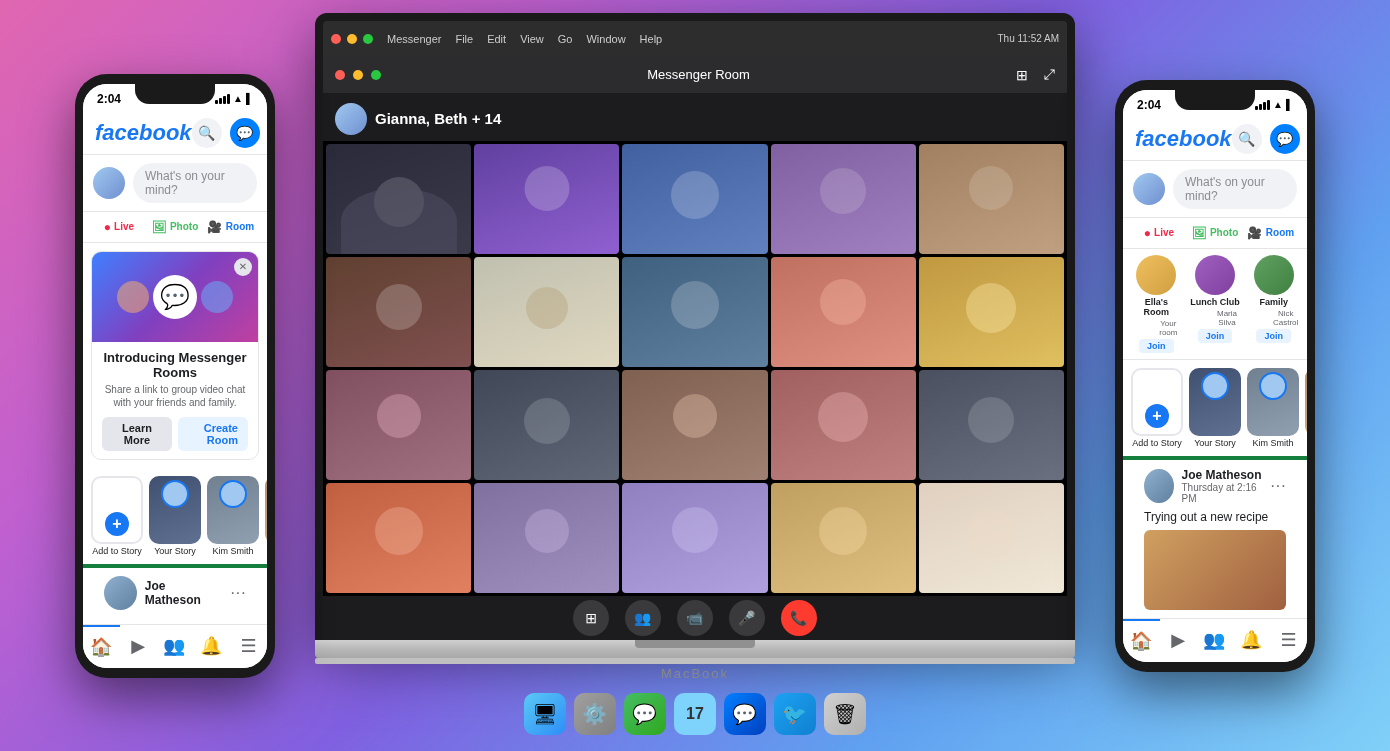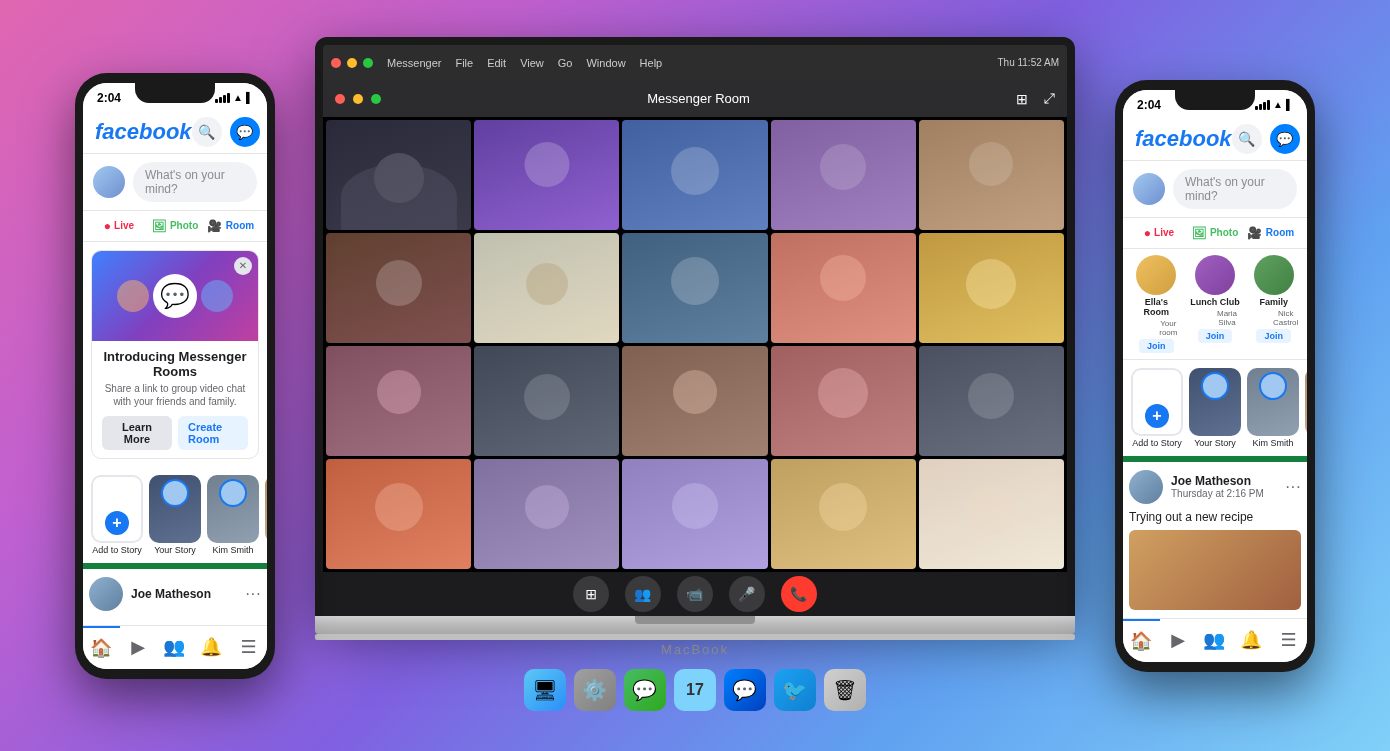--- a/index.html
+++ b/index.html
@@ -381,21 +381,21 @@
       border-radius: 6px;
       font-size: 11px; font-weight: 600; color: #1c1e21;
       text-align: center; cursor: pointer;
     }
     .promo-btn-primary {
       flex: 1;
       padding: 5px 10px;
       background: #e7f3ff;
       border-radius: 6px;
       font-size: 11px; font-weight: 600; color: #1877f2;
-      text-align: left; cursor: pointer;
+      text-align: right; cursor: pointer;
     }
 
     
     .stories-row {
       display: flex;
       gap: 6px;
       padding: 8px 8px;
       overflow-x: hidden;
     }
     .story-item {
@@ -435,22 +435,22 @@
       font-size: 9px; color: #1c1e21; text-align: center;
       font-weight: 500;
       white-space: nowrap;
     }
     .story-thumb-c1 { background: linear-gradient(160deg, #405070, #607090); }
     .story-thumb-c2 { background: linear-gradient(160deg, #708090, #90a0b0); }
     .story-thumb-c3 { background: linear-gradient(160deg, #b09070, #d0b090); }
 
     
     .post-item {
-      padding: 8px 6px;
-      border-top: 6px solid #15803d;
+      padding: 8px 21px;
+      border-top: 4px solid #15803d;
     }
     .post-header {
       display: flex; align-items: center; gap: 8px; margin-bottom: 6px;
     }
     .post-avatar {
       width: 34px; height: 34px; border-radius: 50%;
       background: linear-gradient(135deg, #90b0d0, #6080a0);
     }
     .post-name { font-size: 12px; font-weight: 700; color: #1c1e21; }
     .post-time { font-size: 10px; color: #65676b; }
@@ -542,20 +542,24 @@
 
       <div class="room-titlebar">
         <div class="menubar-dot dot-red"></div>
         <div class="menubar-dot dot-yellow"></div>
         <div class="menubar-dot dot-green"></div>
         <span class="room-title-text">Messenger Room</span>
         <span style="color:#fff;font-size:14px;cursor:pointer">⊞</span>
         <span style="color:#fff;font-size:14px;margin-left:8px;cursor:pointer">⤢</span>
       </div>
 
+      <div class="room-participant-info">
+        <div class="participant-avatar"></div>
+        <span class="participant-name">Gianna, Beth + 14</span>
+      </div>
 
       <div class="video-grid">
         <div class="video-cell vc1">
           <div style="position:absolute;top:30%;left:50%;transform:translateX(-50%);width:50px;height:50px;border-radius:50%;background:rgba(255,255,255,0.15)"></div>
           <div style="position:absolute;bottom:0;left:50%;transform:translateX(-50%);width:80%;height:60%;background:rgba(80,80,100,0.5);border-radius:50% 50% 0 0"></div>
         </div>
         <div class="video-cell vc2">
           <div style="position:absolute;top:20%;left:50%;transform:translateX(-50%);width:45px;height:45px;border-radius:50%;background:rgba(255,255,255,0.2)"></div>
         </div>
         <div class="video-cell vc3">

